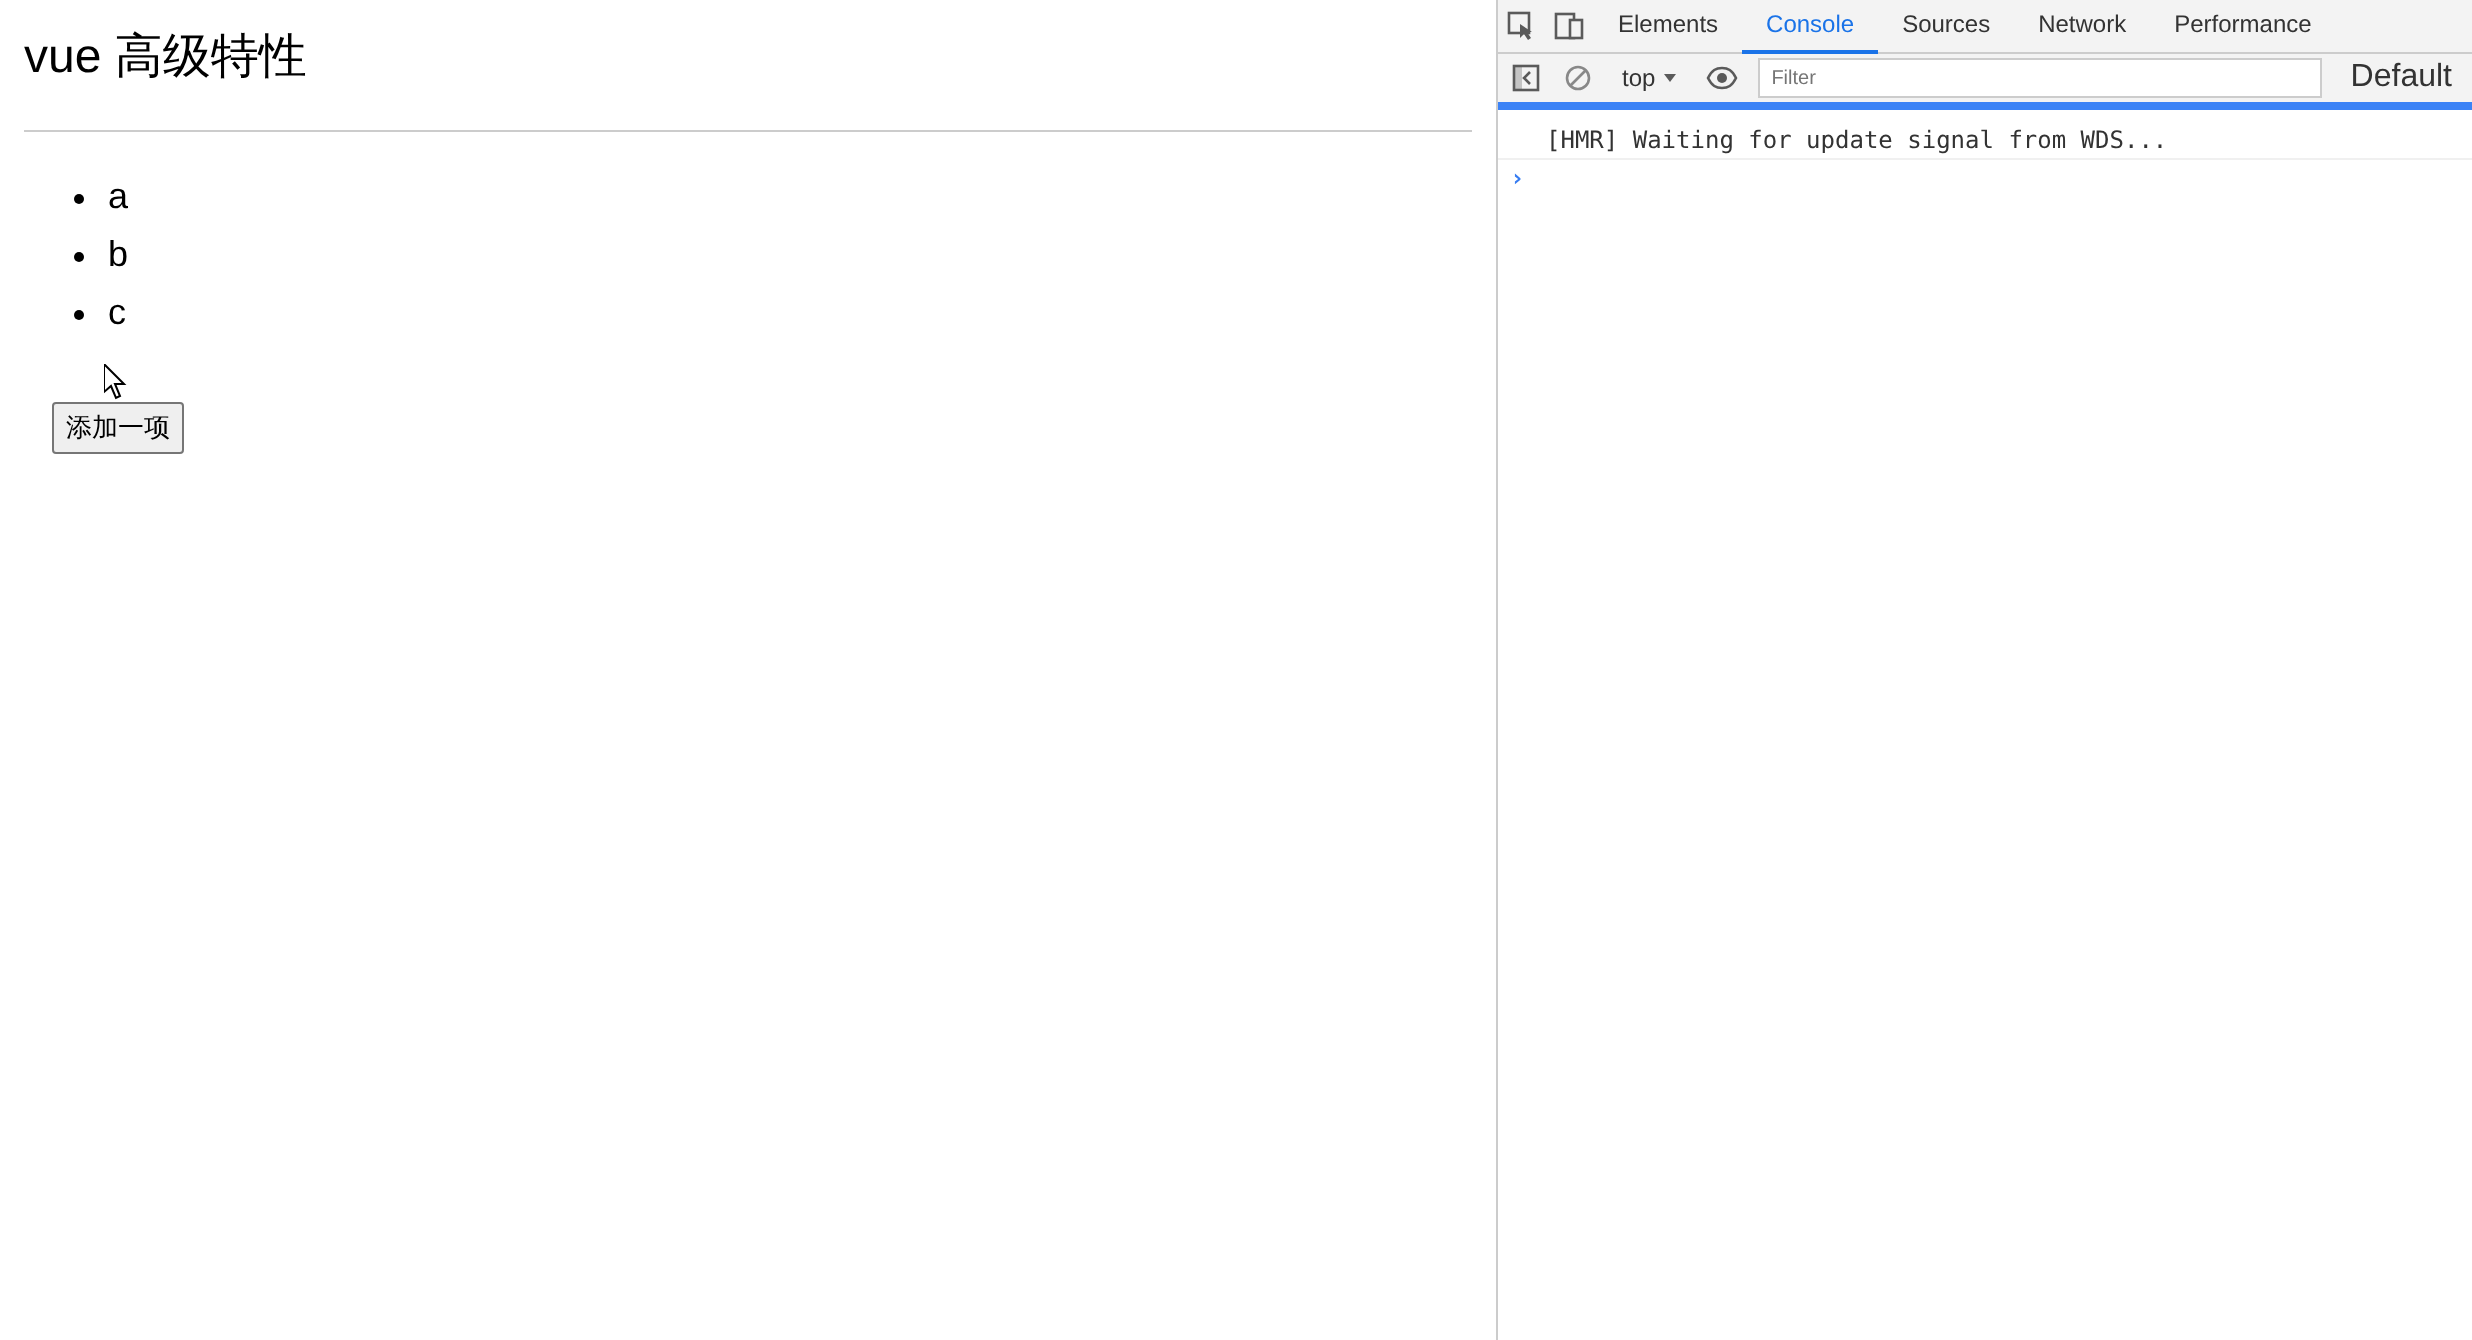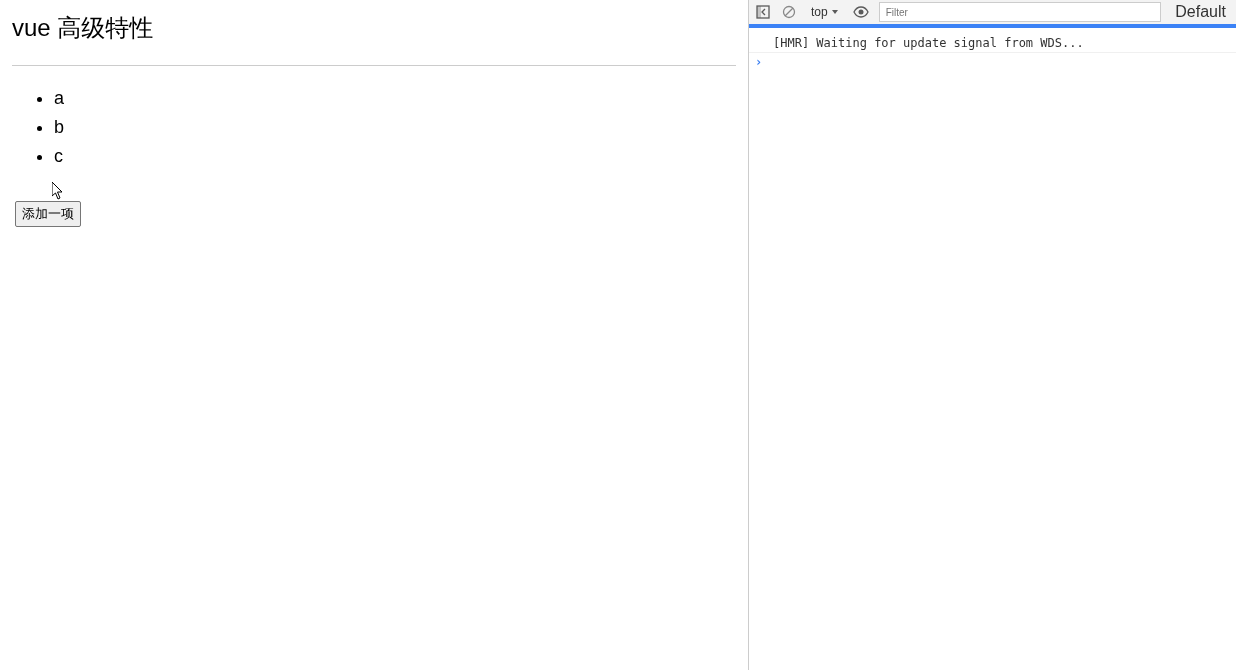--- a/index.html
+++ b/index.html
@@ -38,21 +38,21 @@
       padding: 1px 0;
     }
     .add-btn {
       font-family: inherit;
       font-size: 13px;
       padding: 3px 6px;
       background: #efefef;
       border: 1px solid #767676;
       border-radius: 2px;
       cursor: pointer;
-      margin-left: 3px;
+      margin-left: 14px;
     }
     .cursor {
       position: absolute;
       top: 182px;
       left: 52px;
       pointer-events: none;
     }
 
     
     .devtools {
@@ -189,20 +189,41 @@
   <button class="add-btn">添加一项</button>
   <span class="cursor">
     <svg width="14" height="18" viewBox="0 0 14 18">
       <path d="M0 0 L0 14 L3.5 11 L6 17 L8 16 L5.5 10 L10 10 Z" fill="#fff" stroke="#000" stroke-width="1"></path>
     </svg>
   </span>
 </div>
 
 <div class="devtools">
 
+  <div class="dt-tabs">
+    <div class="dt-tabs-icons">
+      <span class="dt-icon">
+        <svg width="16" height="16" viewBox="0 0 16 16">
+            <rect x="1.5" y="1.5" width="10" height="10" fill="none" stroke="#5a5a5a" stroke-width="1.3"></rect>
+            <path d="M7 7 L7 14 L9 12 L11 15 L12.5 14 L10.5 11 L13 11 Z" fill="#5a5a5a"></path>
+          </svg>
+      </span>
+      <span class="dt-icon">
+        <svg width="16" height="16" viewBox="0 0 16 16">
+            <rect x="1" y="2" width="9" height="12" fill="none" stroke="#5a5a5a" stroke-width="1.3"></rect>
+            <rect x="8" y="5" width="6" height="9" fill="#f3f3f3" stroke="#5a5a5a" stroke-width="1.3"></rect>
+          </svg>
+      </span>
+    </div>
+    <div class="dt-tab">Elements</div>
+    <div class="dt-tab active">Console</div>
+    <div class="dt-tab">Sources</div>
+    <div class="dt-tab">Network</div>
+    <div class="dt-tab">Performance</div>
+  </div>
 
   <div class="dt-toolbar">
     <span class="dt-tb-icon">
       <svg width="14" height="14" viewBox="0 0 14 14">
           <rect x="1" y="1" width="12" height="12" fill="none" stroke="#5a5a5a" stroke-width="1.3"></rect>
           <rect x="1" y="1" width="4" height="12" fill="#5a5a5a" opacity="0.3"></rect>
           <path d="M9 4 L6 7 L9 10" fill="none" stroke="#5a5a5a" stroke-width="1.3"></path>
         </svg>
     </span>
     <span class="dt-tb-icon">

